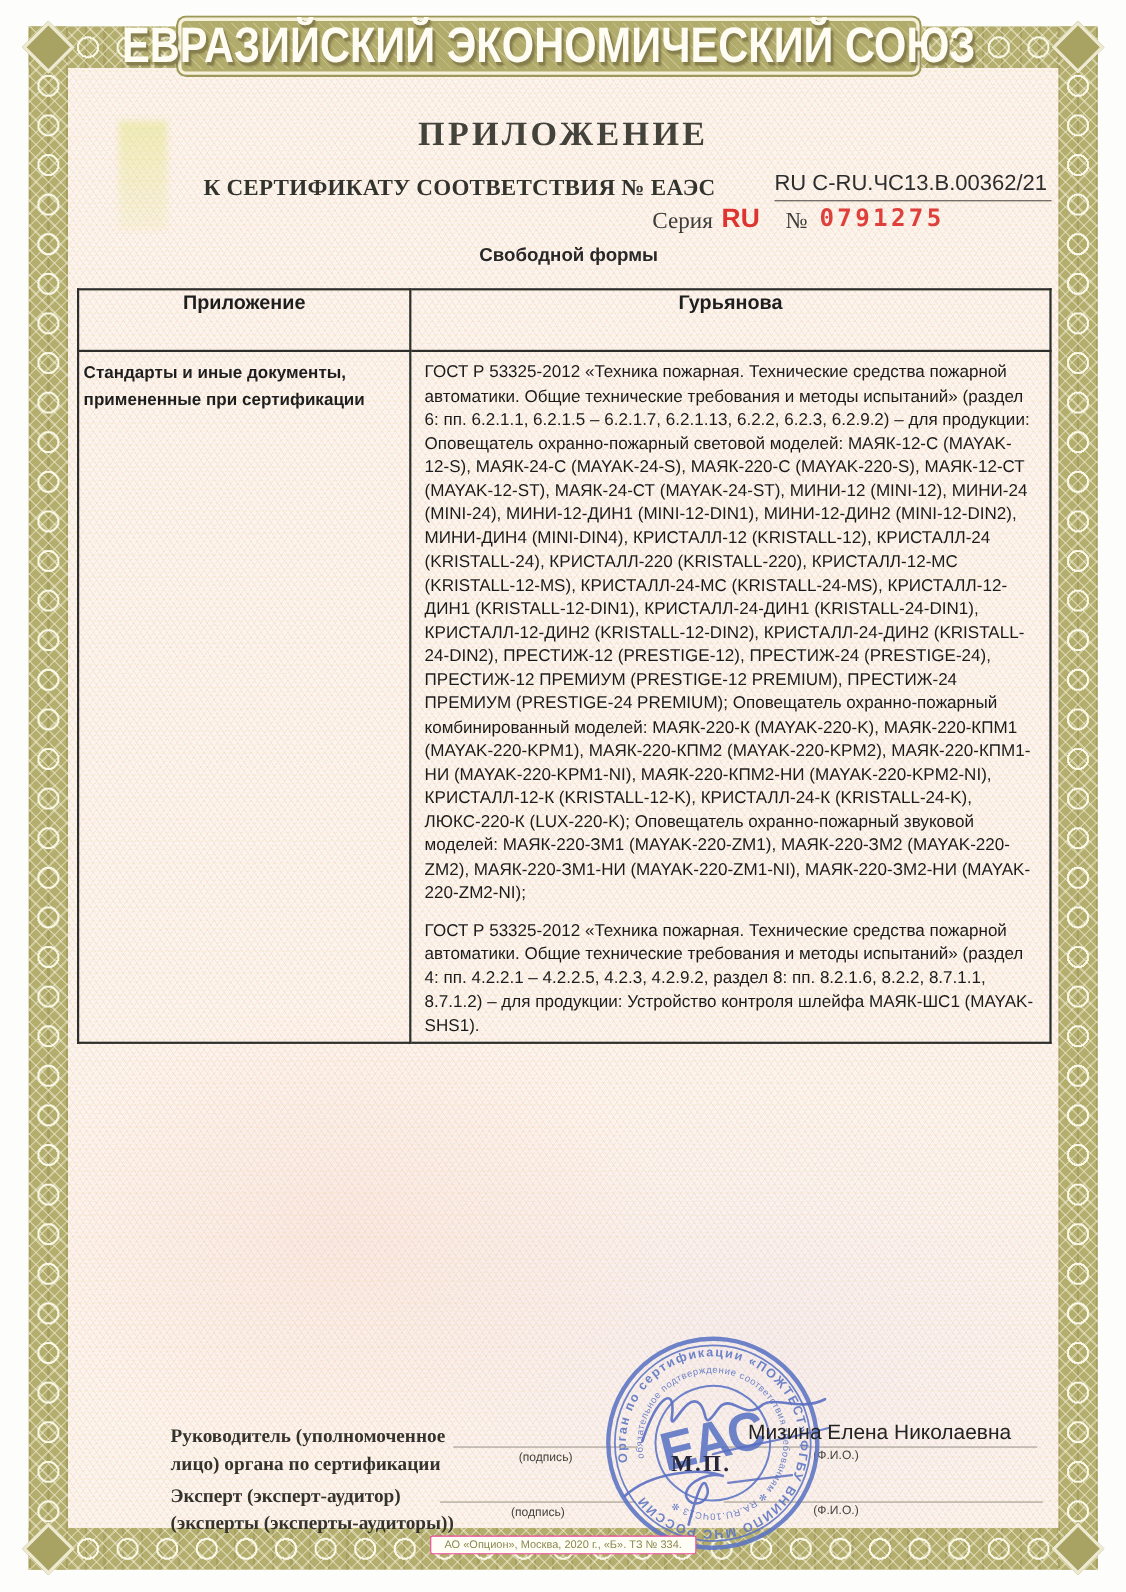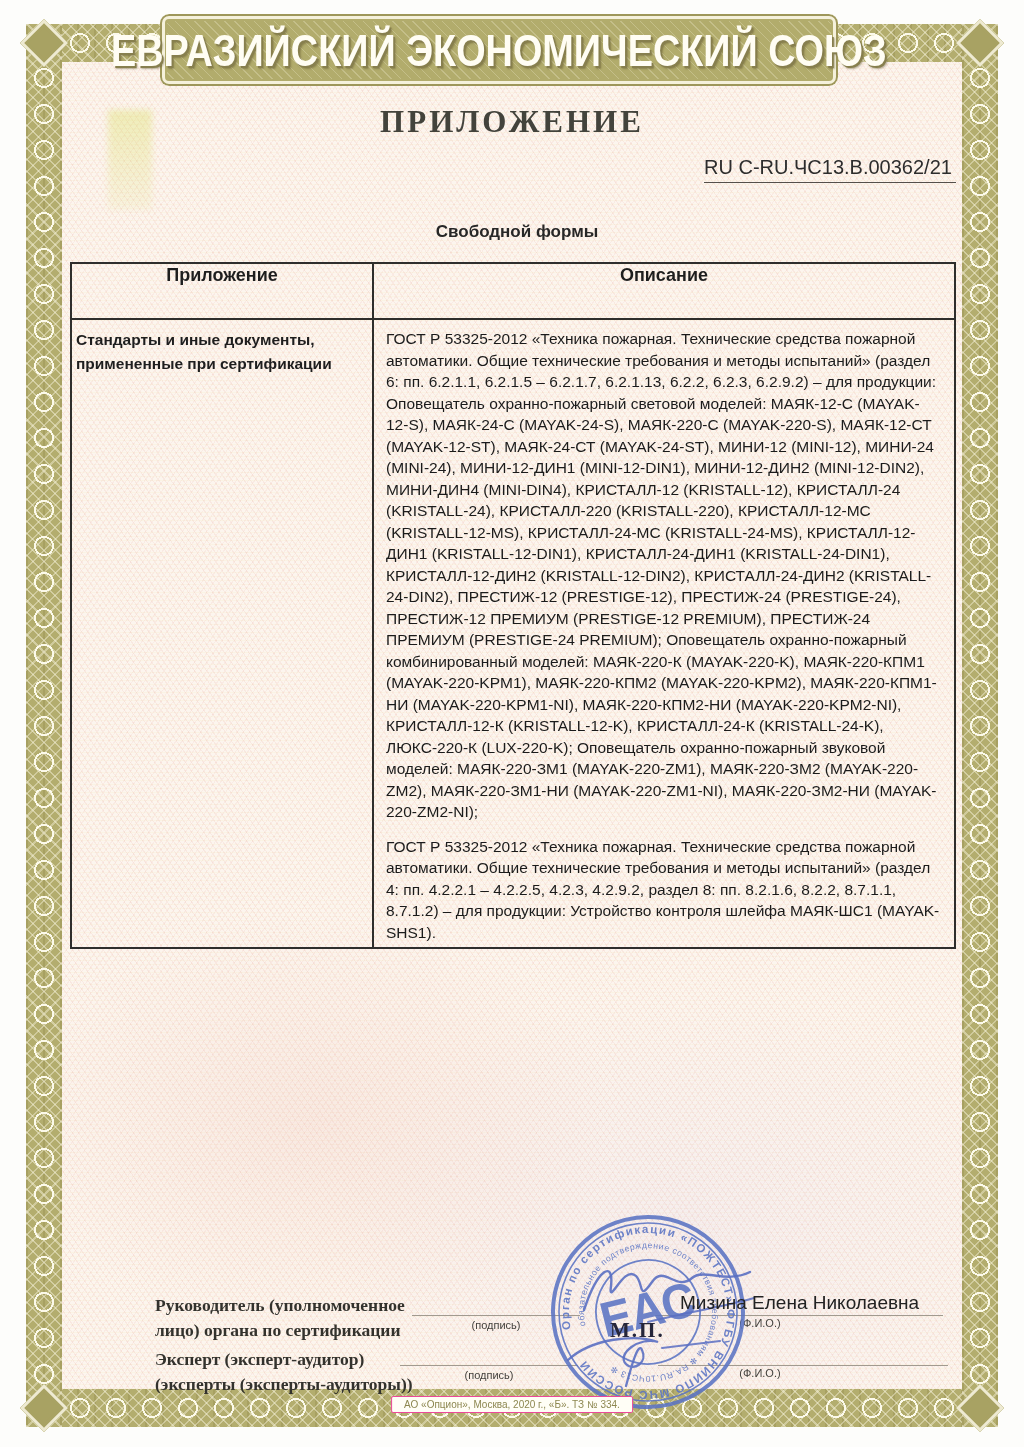--- a/index.html
+++ b/index.html
@@ -33,21 +33,21 @@
       repeating-linear-gradient(55deg, rgba(233,166,155,.16) 0 1px, transparent 1px 5px),
       repeating-linear-gradient(-55deg, rgba(233,166,155,.13) 0 1px, transparent 1px 5px),
       repeating-linear-gradient(0deg, rgba(238,222,150,.12) 0 1px, transparent 1px 4px);}
   .inner::after{content:"";position:absolute;inset:0;pointer-events:none;
       background:radial-gradient(430px 300px at 28% 80%, rgba(236,190,180,.22), transparent 70%),
                  radial-gradient(520px 340px at 70% 88%, rgba(214,200,234,.16), transparent 70%);}
   .smudge{position:absolute;left:108px;top:110px;width:44px;height:100px;
       background:linear-gradient(180deg, rgba(224,226,120,.45), rgba(224,226,120,.12));filter:blur(3px);}
 
   
-  .banner{position:absolute;left:160px;top:14px;width:678px;height:72px;background-color:#b2ac6c;
+  .banner{position:absolute;left:160px;top:14px;width:678px;height:56px;background-color:#b2ac6c;
       border-radius:9px;z-index:5;display:flex;align-items:center;justify-content:center;
       box-shadow:inset 0 0 0 2px #9e975a, inset 0 0 0 5px #f5f1db, inset 0 0 0 7px #b2ac6c;
       background-image:repeating-linear-gradient(45deg, rgba(250,246,224,.25) 0 1px, transparent 1px 7px);}
   .banner-title{font-weight:bold;font-size:43px;color:#fffdf3;white-space:nowrap;
       transform:scaleX(.88) scaleY(1.05);letter-spacing:0px;
       text-shadow:2px 2px 0 #877f4e, 3px 3px 2px rgba(90,80,40,.45);}
 
   
   .doc-title{position:absolute;left:62px;top:104px;width:900px;text-align:center;
       font-family:"Liberation Serif",serif;font-weight:bold;font-size:31px;letter-spacing:3px;color:#43433c;}
@@ -117,29 +117,36 @@
   <div class="corner br"></div>
 
   <div class="inner"></div>
   <div class="smudge"></div>
 
   <div class="banner">
     <span class="banner-title">ЕВРАЗИЙСКИЙ ЭКОНОМИЧЕСКИЙ СОЮЗ</span>
   </div>
 
   <div class="doc-title">ПРИЛОЖЕНИЕ</div>
+  <div class="cert-line-label">К СЕРТИФИКАТУ СООТВЕТСТВИЯ № ЕАЭС</div>
   <div class="cert-number">RU С-RU.ЧС13.В.00362/21</div>
+  <div class="series-row">
+    <span class="series-label">Серия</span>
+    <span class="series-value">RU</span>
+    <span class="number-sign">№</span>
+    <span class="form-number">0791275</span>
+  </div>
   <div class="form-type">Свободной формы</div>
 
   <div class="tbl-wrap">
     <table class="cert">
       <thead>
         <tr>
           <th class="hdr" style="width:292px;">Приложение</th>
-          <th class="hdr">Описание</th>
+          <th class="hdr">Гурьянова</th>
         </tr>
       </thead>
       <tbody>
         <tr>
           <td class="cell-appendix">Стандарты и иные документы, примененные при сертификации</td>
           <td class="cell-description">
             <p>ГОСТ Р 53325-2012 «Техника пожарная. Технические средства пожарной автоматики. Общие технические требования и методы испытаний» (раздел 6: пп. 6.2.1.1, 6.2.1.5 – 6.2.1.7, 6.2.1.13, 6.2.2, 6.2.3, 6.2.9.2) – для продукции: Оповещатель охранно-пожарный световой моделей: МАЯК-12-С (MAYAK-12-S), МАЯК-24-С (MAYAK-24-S), МАЯК-220-С (MAYAK-220-S), МАЯК-12-СТ (MAYAK-12-ST), МАЯК-24-СТ (MAYAK-24-ST), МИНИ-12 (MINI-12), МИНИ-24 (MINI-24), МИНИ-12-ДИН1 (MINI-12-DIN1), МИНИ-12-ДИН2 (MINI-12-DIN2), МИНИ-ДИН4 (MINI-DIN4), КРИСТАЛЛ-12 (KRISTALL-12), КРИСТАЛЛ-24 (KRISTALL-24), КРИСТАЛЛ-220 (KRISTALL-220), КРИСТАЛЛ-12-МС (KRISTALL-12-MS), КРИСТАЛЛ-24-МС (KRISTALL-24-MS), КРИСТАЛЛ-12-ДИН1 (KRISTALL-12-DIN1), КРИСТАЛЛ-24-ДИН1 (KRISTALL-24-DIN1), КРИСТАЛЛ-12-ДИН2 (KRISTALL-12-DIN2), КРИСТАЛЛ-24-ДИН2 (KRISTALL-24-DIN2), ПРЕСТИЖ-12 (PRESTIGE-12), ПРЕСТИЖ-24 (PRESTIGE-24), ПРЕСТИЖ-12 ПРЕМИУМ (PRESTIGE-12 PREMIUM), ПРЕСТИЖ-24 ПРЕМИУМ (PRESTIGE-24 PREMIUM); Оповещатель охранно-пожарный комбинированный моделей: МАЯК-220-К (MAYAK-220-K), МАЯК-220-КПМ1 (MAYAK-220-KPM1), МАЯК-220-КПМ2 (MAYAK-220-KPM2), МАЯК-220-КПМ1-НИ (MAYAK-220-KPM1-NI), МАЯК-220-КПМ2-НИ (MAYAK-220-KPM2-NI), КРИСТАЛЛ-12-К (KRISTALL-12-K), КРИСТАЛЛ-24-К (KRISTALL-24-K), ЛЮКС-220-К (LUX-220-K); Оповещатель охранно-пожарный звуковой моделей: МАЯК-220-ЗМ1 (MAYAK-220-ZM1), МАЯК-220-ЗМ2 (MAYAK-220-ZM2), МАЯК-220-ЗМ1-НИ (MAYAK-220-ZM1-NI), МАЯК-220-ЗМ2-НИ (MAYAK-220-ZM2-NI);</p>
             <p>ГОСТ Р 53325-2012 «Техника пожарная. Технические средства пожарной автоматики. Общие технические требования и методы испытаний» (раздел 4: пп. 4.2.2.1 – 4.2.2.5, 4.2.3, 4.2.9.2, раздел 8: пп. 8.2.1.6, 8.2.2, 8.7.1.1, 8.7.1.2) – для продукции: Устройство контроля шлейфа МАЯК-ШС1 (MAYAK-SHS1).</p>
           </td>
         </tr>

